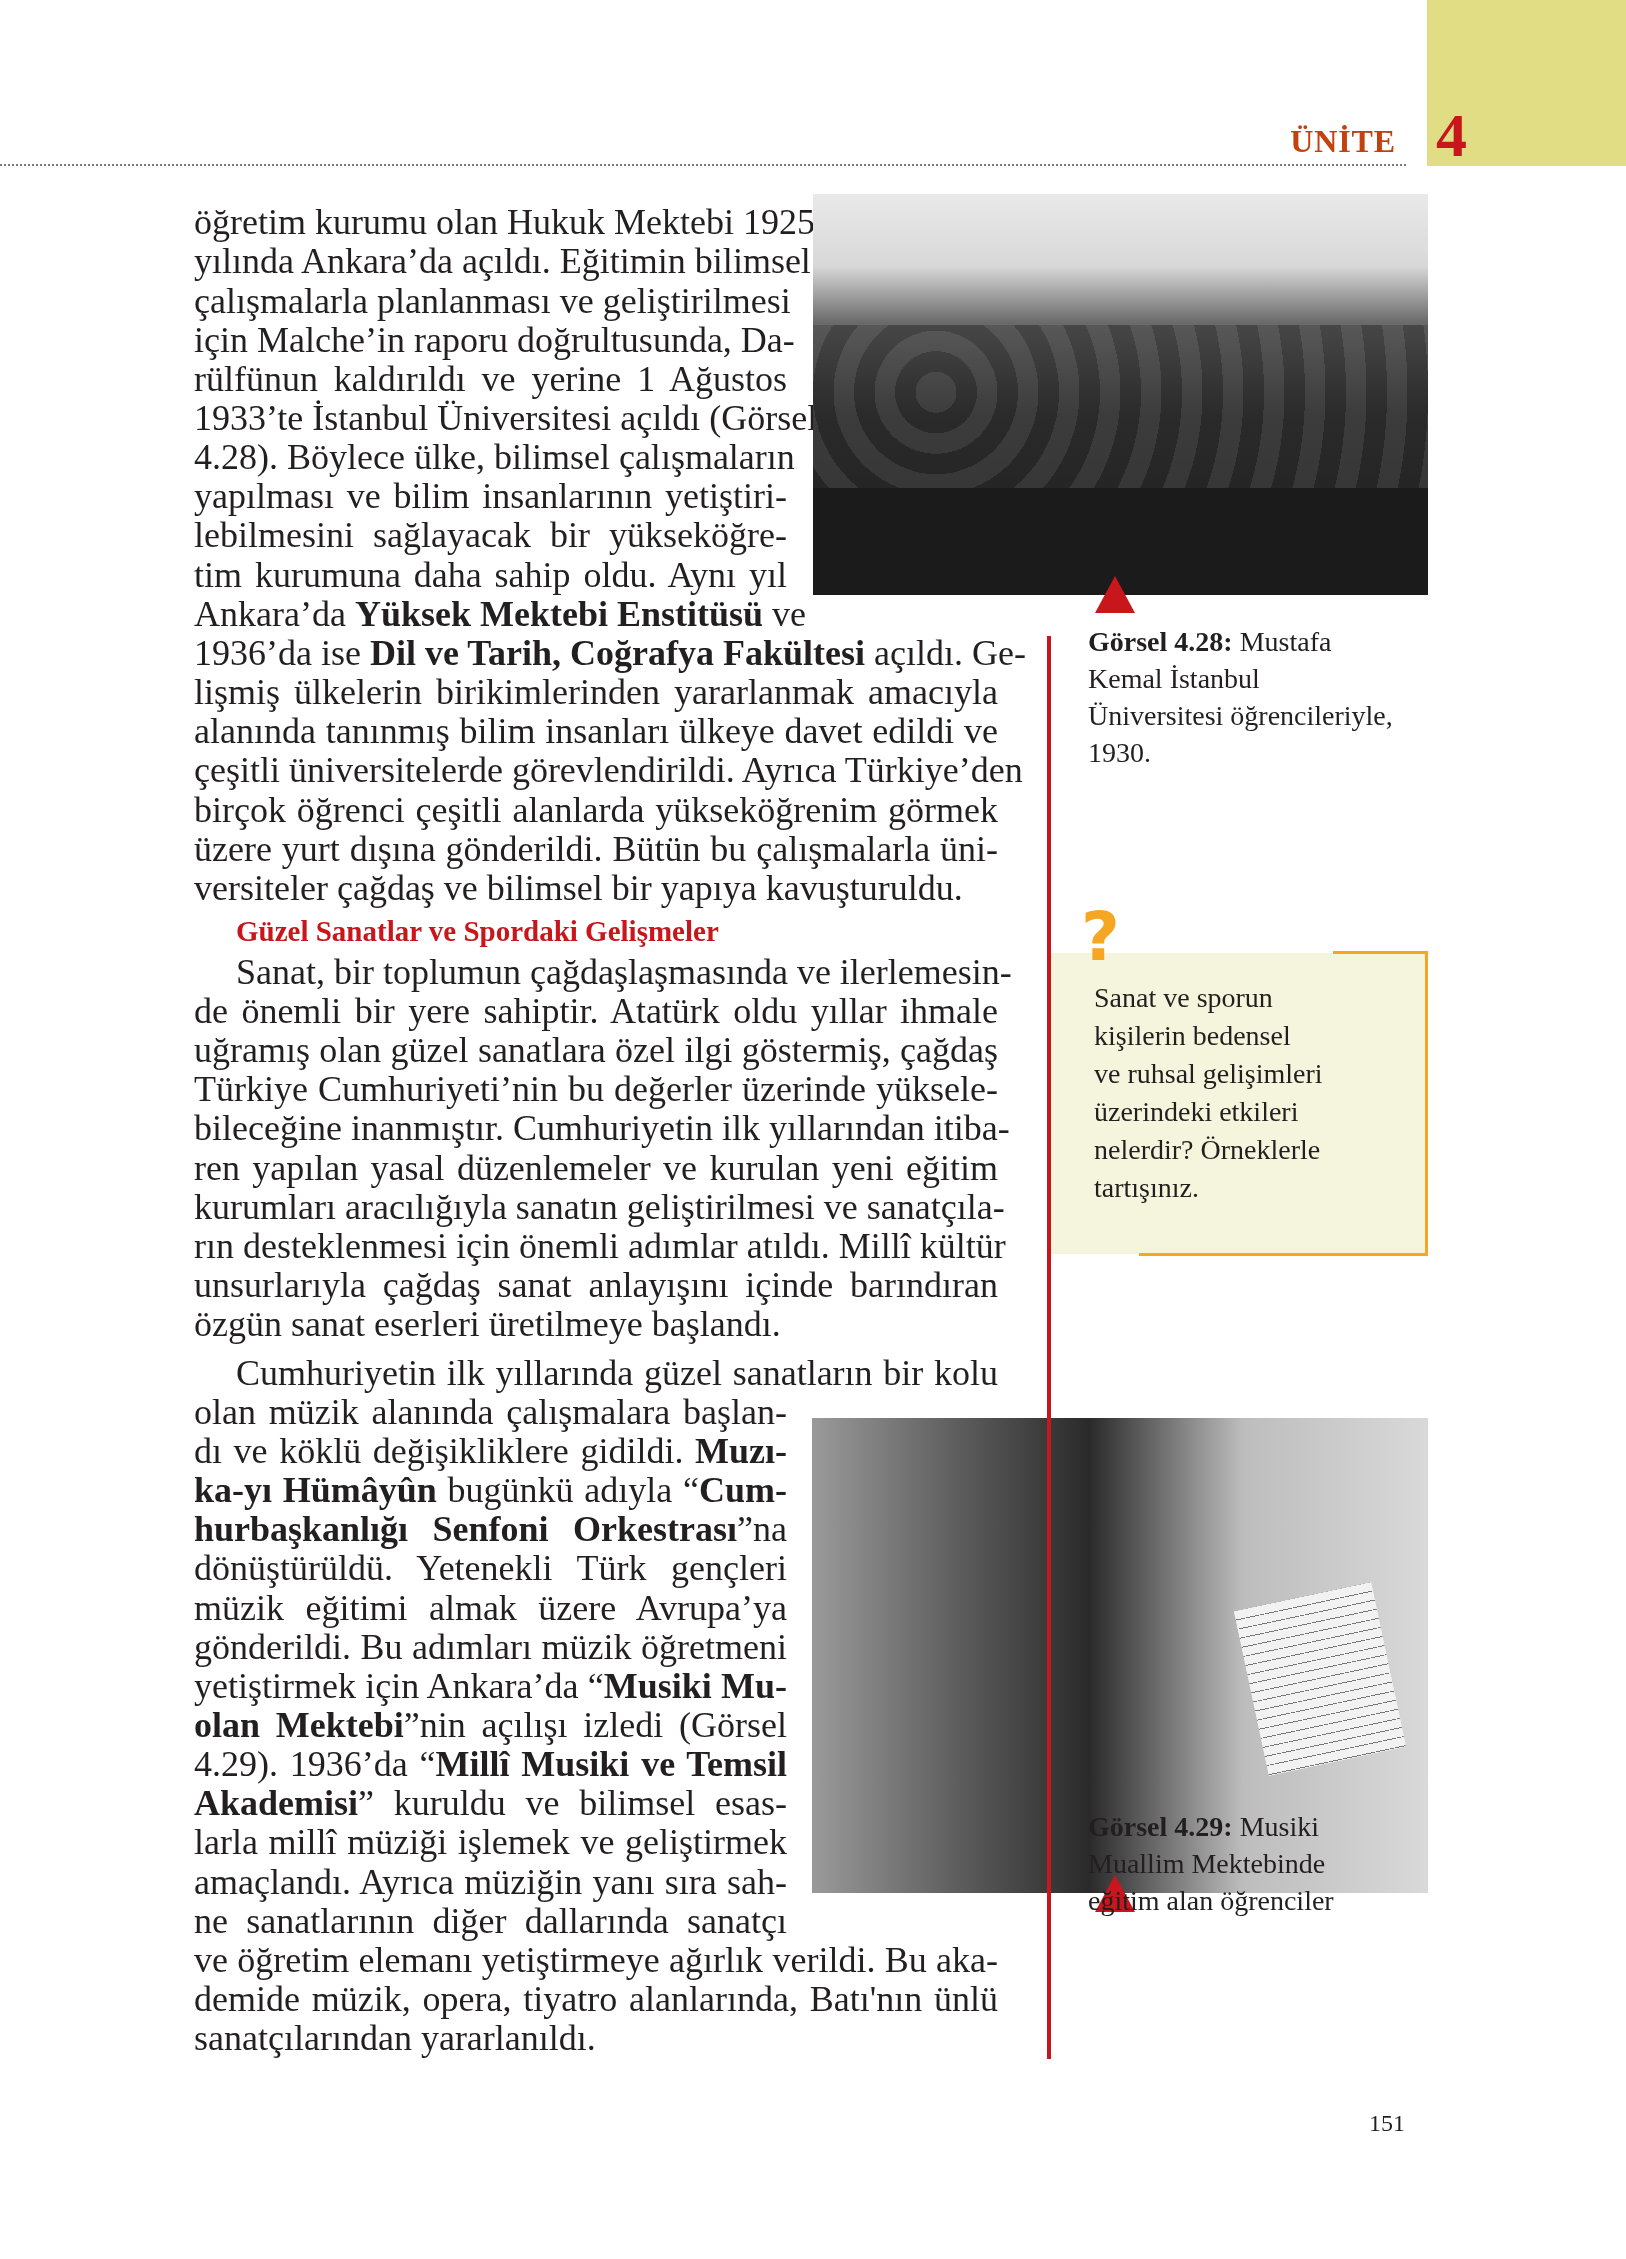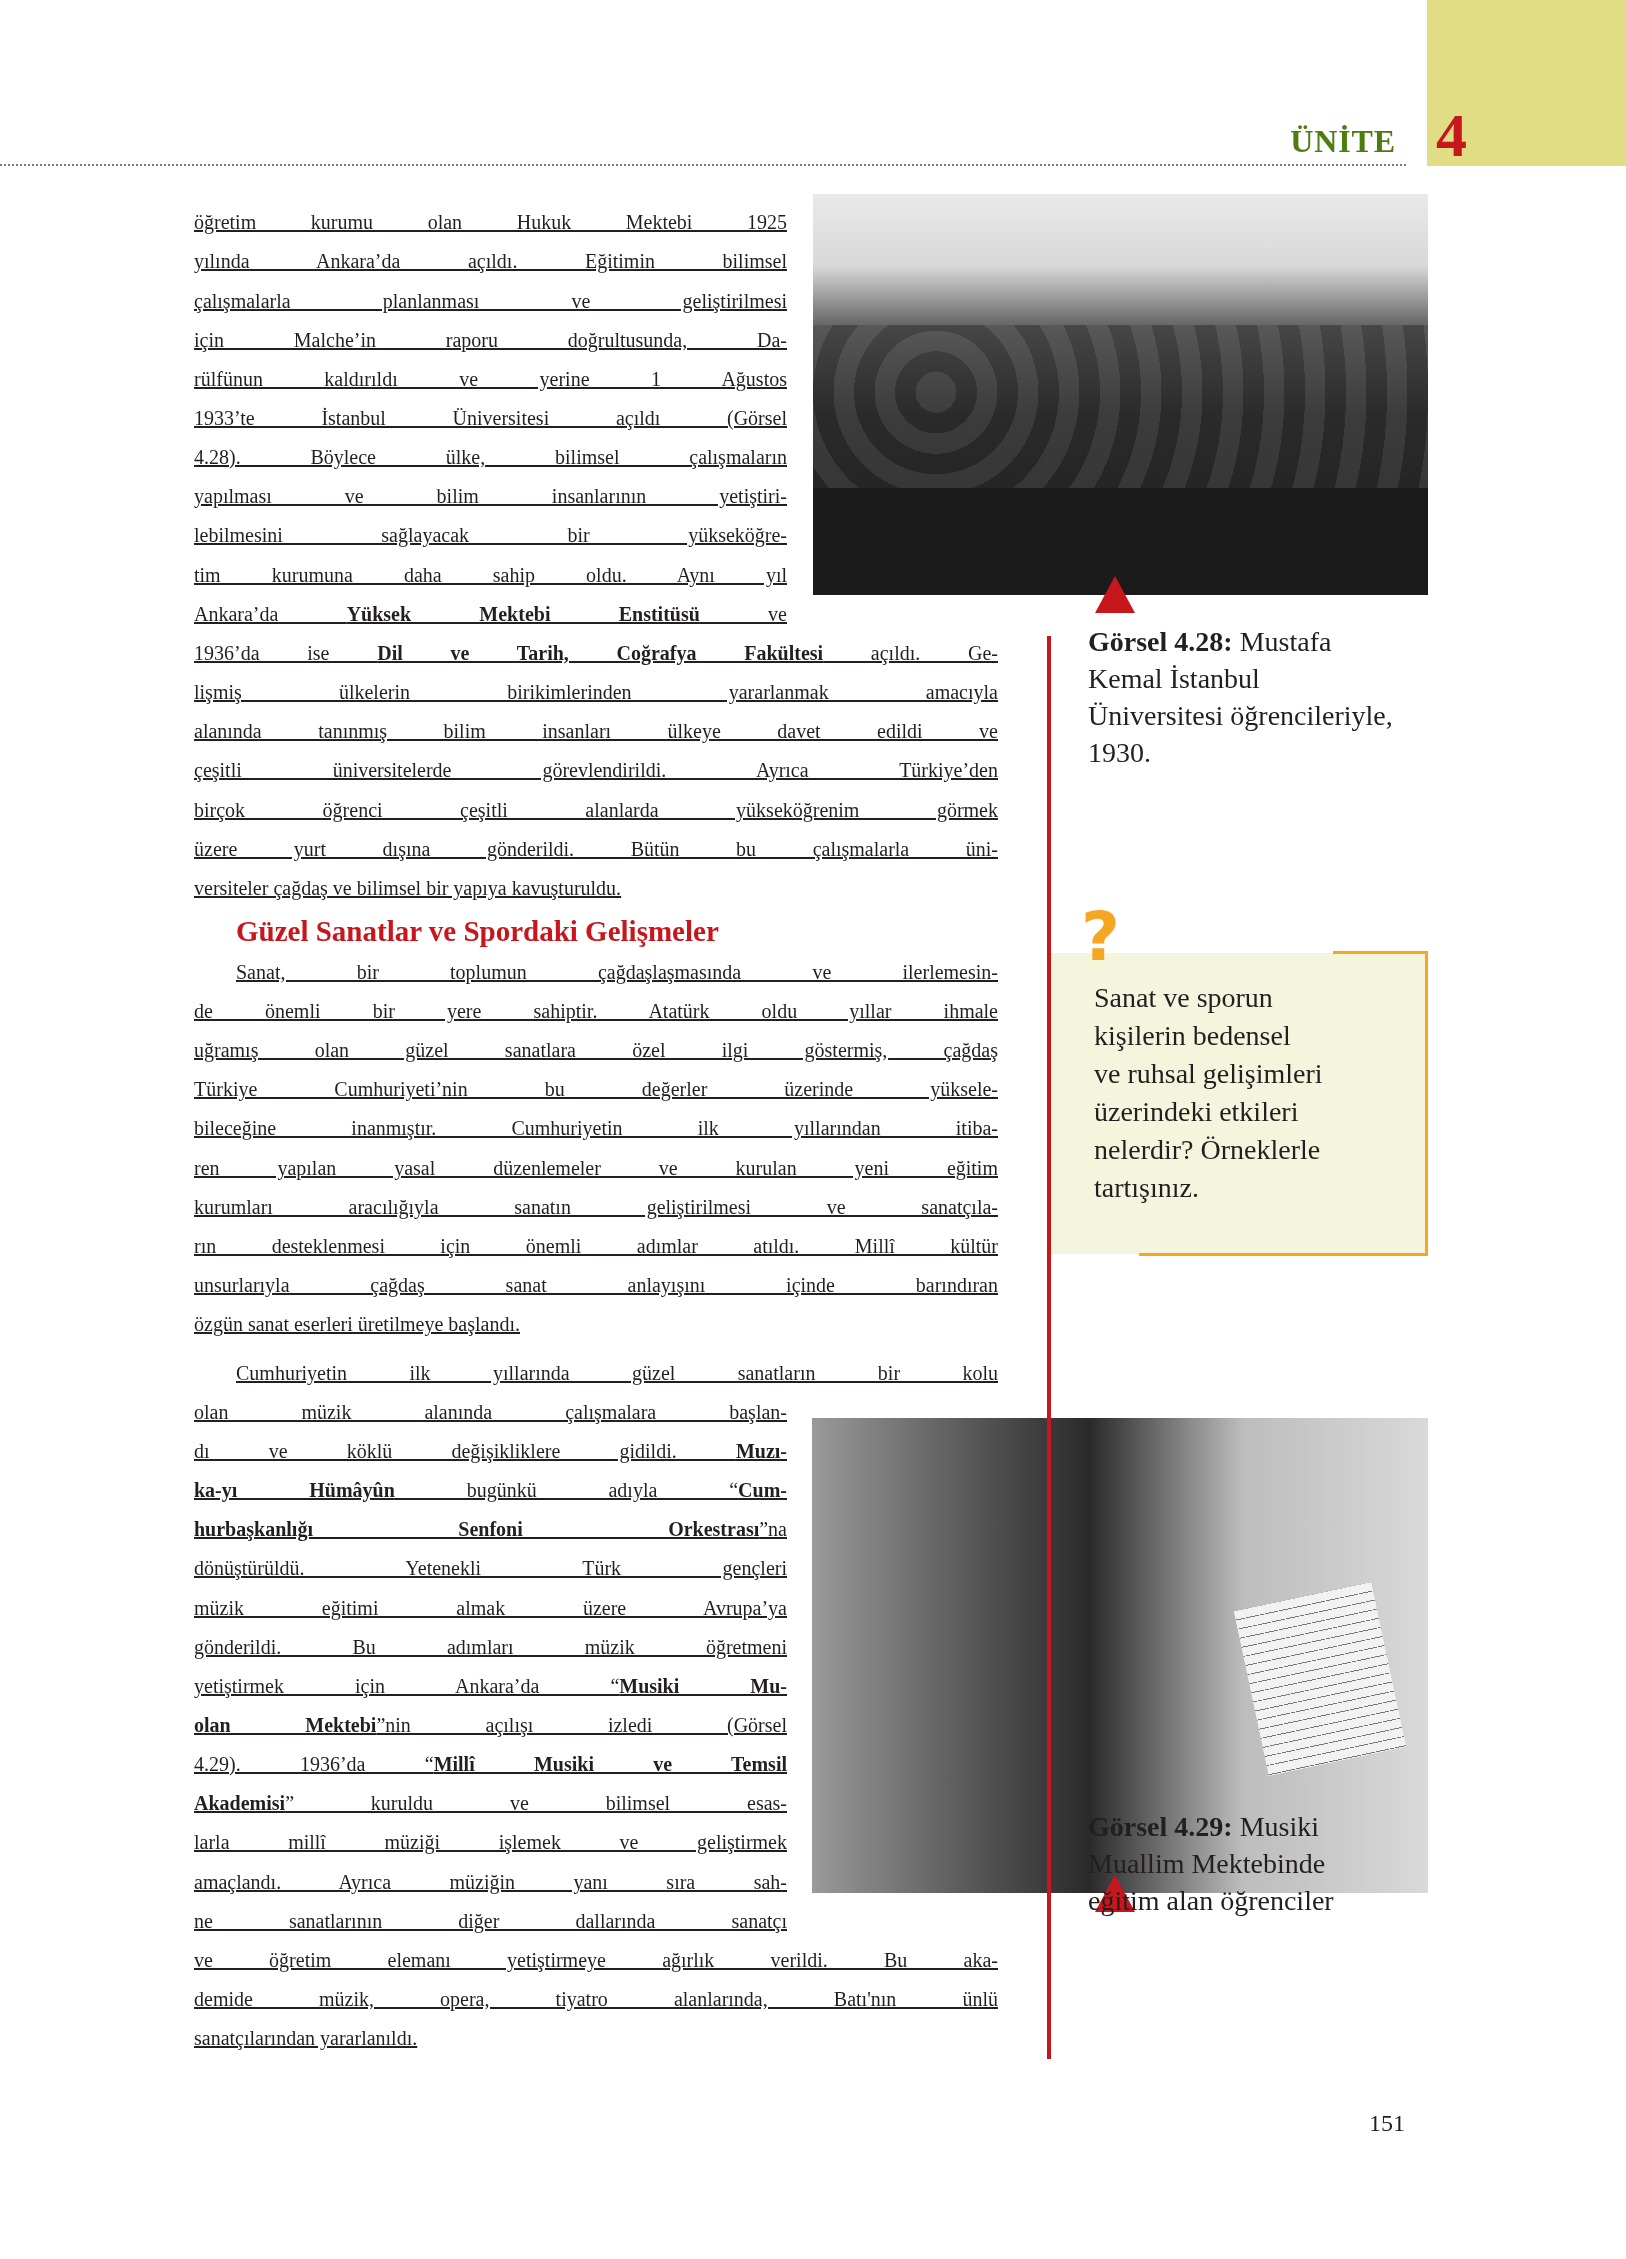--- a/index.html
+++ b/index.html
@@ -1,24 +1,24 @@
 <!DOCTYPE html>
 <html style="font-size:15px"><head>
 <meta charset="utf-8">
 <style>
   html,body{margin:0;padding:0;}
   body{width:1627px;height:2260px;position:relative;background:#ffffff;overflow:hidden;
        font-family:"Liberation Serif","DejaVu Serif",serif;color:#231f20;}
   .abs{position:absolute;}
   .unit-tab{left:1427px;top:0;width:199px;height:166px;background:#e0dd85;}
   .unit-num{left:1436px;top:104px;font-size:62px;font-weight:bold;color:#c8161d;line-height:62px;}
-  .unit-label{left:1277px;top:125px;width:119px;text-align:right;font-size:32px;font-weight:bold;letter-spacing:0.9px;color:#4d7c0f;line-height:32px;}
+  .unit-label{left:1277px;top:125px;width:119px;text-align:right;font-size:32px;font-weight:bold;letter-spacing:0.9px;color:#c2410c;line-height:32px;}
   .dots{left:0;top:164px;width:1406px;height:0;border-top:2.8px dotted #7a7a7a;}
-  .line{position:absolute;left:194px;height:39px;line-height:39px;font-size:20px;white-space:nowrap;
-        text-align:justify;text-align-last:justify;text-decoration:underline;}
+  .line{position:absolute;left:194px;height:39px;line-height:39px;font-size:36px;white-space:nowrap;
+        text-align:justify;text-align-last:justify;}
   .line.full{width:804px;}
   .line.narrow{width:593px;}
   .line.last{text-align-last:left;}
   .line.indent{padding-left:42px;box-sizing:border-box;}
   .b{font-weight:bold;}
   .heading{left:236px;top:912px;font-size:29px;font-weight:bold;color:#c8161d;line-height:39px;}
   .photo{background:#3a3a3a;overflow:hidden;}
   .photo1{left:813px;top:194px;width:615px;height:401px;
      background:
        linear-gradient(180deg,#e9e9e9 0%,#d8d8d8 18%,#6b6b6b 32%,#2b2b2b 55%,#1e1e1e 75%,#2f2f2f 100%);}

